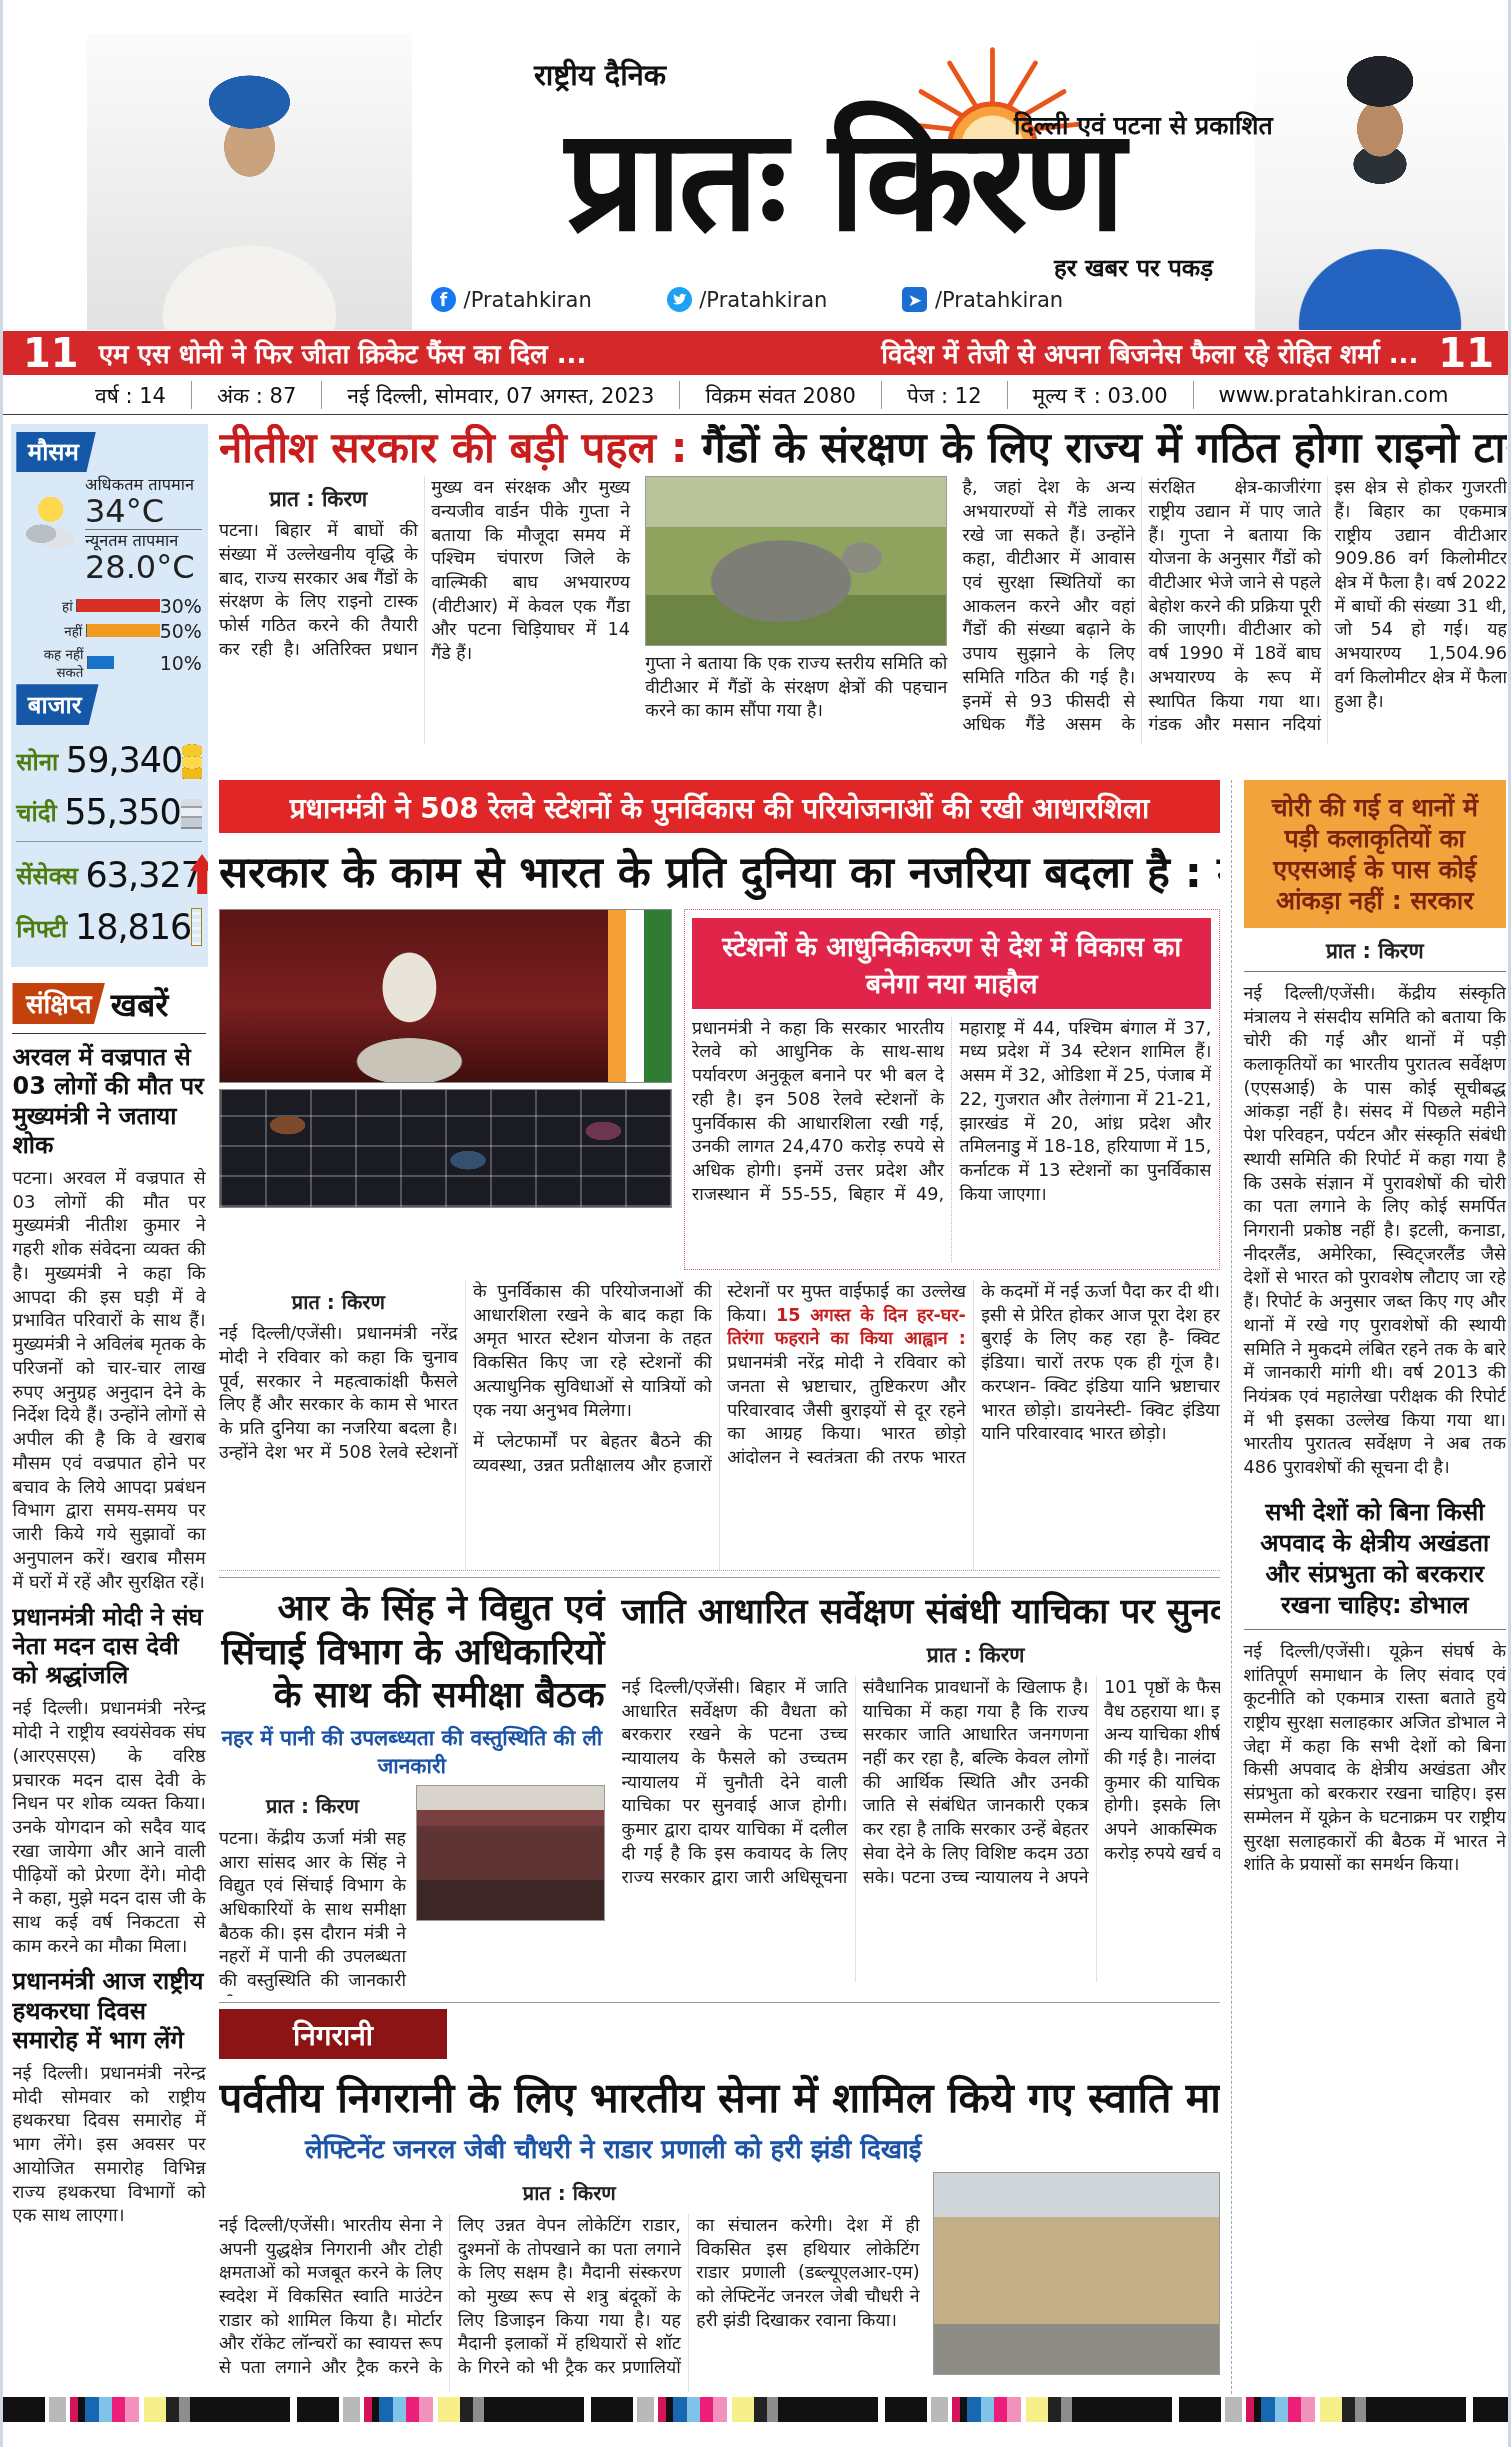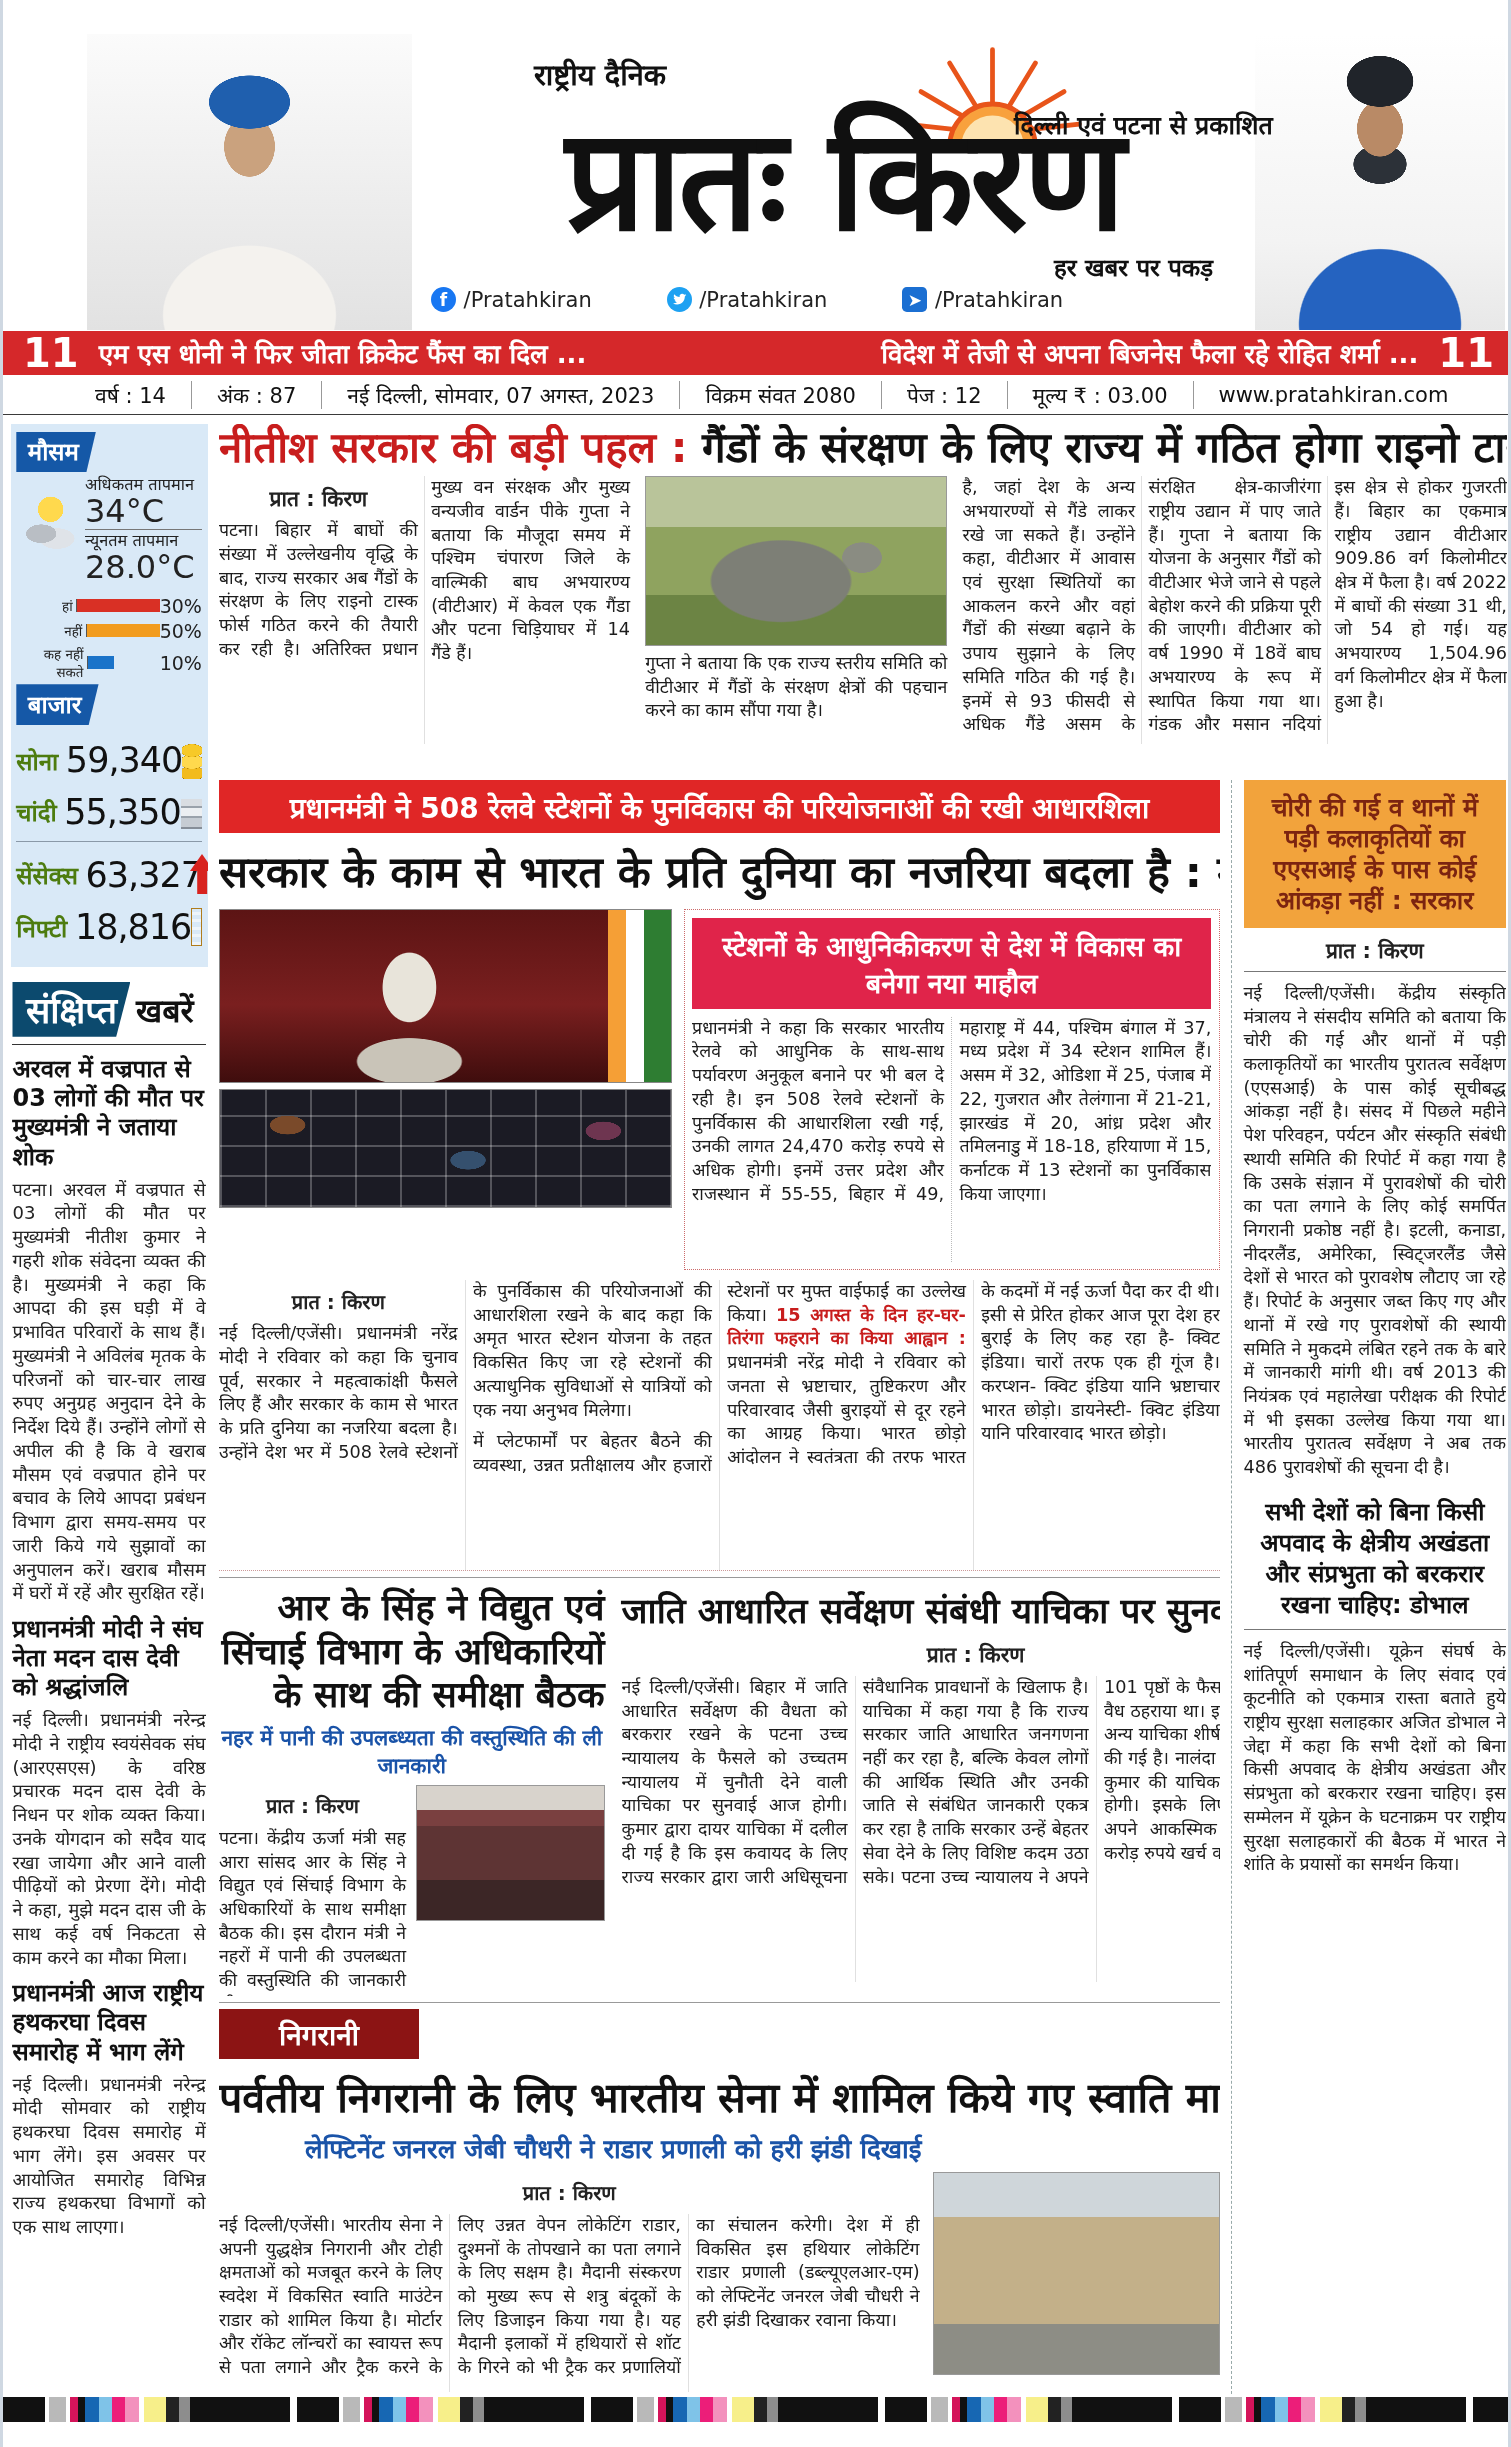--- a/index.html
+++ b/index.html
@@ -83,21 +83,21 @@
      border-left:12.4px solid transparent; border-right:12.4px solid transparent; border-bottom:17px solid #d8231f; }
   .uparrow:after { content:""; position:absolute; left:50%; top:15.3px; transform:translateX(-50%);
      width:9.6px; height:25px; background:#d8231f; }
   .bldg { background: linear-gradient(180deg,#e9b64c 0 100%);
           background-image: repeating-linear-gradient(0deg, rgba(255,255,255,.55) 0 2.9px, transparent 2.9px 7.6px);
           border:1.9px solid #b07c1c; }
   .sep-line { border-top:1px solid #8a99a8; margin:7.6px 0; }
 
   .briefs { padding:15.3px 1.9px 0 1.9px; }
   .briefs-badge { display:flex; align-items:center; gap:5.7px; margin-bottom:7.6px; }
-  .badge-blue { background:#0c4a6e; color:#fff; font-size:36px; font-weight:bold; padding:2.9px 13.4px;
+  .badge-blue { background:#c2410c; color:#fff; font-size:26px; font-weight:bold; padding:2.9px 13.4px;
                 clip-path:polygon(0 0, 100% 0, 88% 100%, 0 100%); }
   .badge-black { font-size:32px; font-weight:900; color:#111; }
   .brief-rule { border-top:1.9px solid #333; margin:5.7px 0 9.6px 0; }
   .brief-h { font-size:24px; font-weight:bold; color:#111; line-height:1.22; margin:9.6px 0 5.7px 0; }
   .brief-b { font-size:18px; color:#222; text-align:justify; line-height:1.32; }
 
   
   .rhino { position:absolute; left:216px; top:424px; width:1288px; height:354px; overflow:hidden; }
   .rhino-h { font-size:42px; font-weight:900; line-height:1.15; white-space:nowrap; }
   .rhino-h .red { color:#c81d1d; }
@@ -163,21 +163,21 @@
      background: linear-gradient(180deg,#d8d3cc 0 18%, #7a4040 18% 30%, #5e3434 30% 70%, #3c2626 70% 100%),
                  radial-gradient(57px 17px at 50% 80%, #2a1a1a 60%, transparent 62%); }
   .caste { flex:1; }
   .caste-h { font-size:35px; font-weight:900; color:#111; text-align:center; white-space:nowrap; }
   .caste-cols { column-count:3; column-gap:15.3px; column-rule:1px solid #e0e0e0; height:306px; overflow:hidden; }
 
   
   .radar { position:absolute; left:216px; top:2002px; width:1001px; height:390px; overflow:hidden;
            border-top:1px solid #999; padding-top:5.7px; }
   .radar-strip { display:flex; align-items:stretch; height:50px; }
-  .radar-label { background:#8c1414; color:#fff; font-size:28px; font-weight:bold; width:200px;
+  .radar-label { background:#8c1414; color:#fff; font-size:28px; font-weight:bold; width:228px;
                  display:flex; align-items:center; justify-content:center; }
   .radar-kicker { background:#f1c75e; color:#111; font-size:27px; font-weight:bold; flex:1;
                   display:flex; align-items:center; padding-left:21px; }
   .radar-h { font-size:41px; font-weight:900; color:#111; margin:9.6px 0 5.7px 0; white-space:nowrap; }
   .radar-sub { font-size:26px; font-weight:bold; color:#1a53a8; margin:1.9px 0 5.7px 86px; }
   .radar-row { display:flex; gap:13.4px; }
   .radar-txt { flex:1; }
   .radar-cols { column-count:3; column-gap:15.3px; column-rule:1px solid #e0e0e0; height:187px; overflow:hidden; }
   .radar-photo { width:287px; height:203px; border:1px solid #999;
      background: linear-gradient(180deg,#cfd6da 0 22%, #c3b089 22% 75%, #8d8d85 75% 100%),

